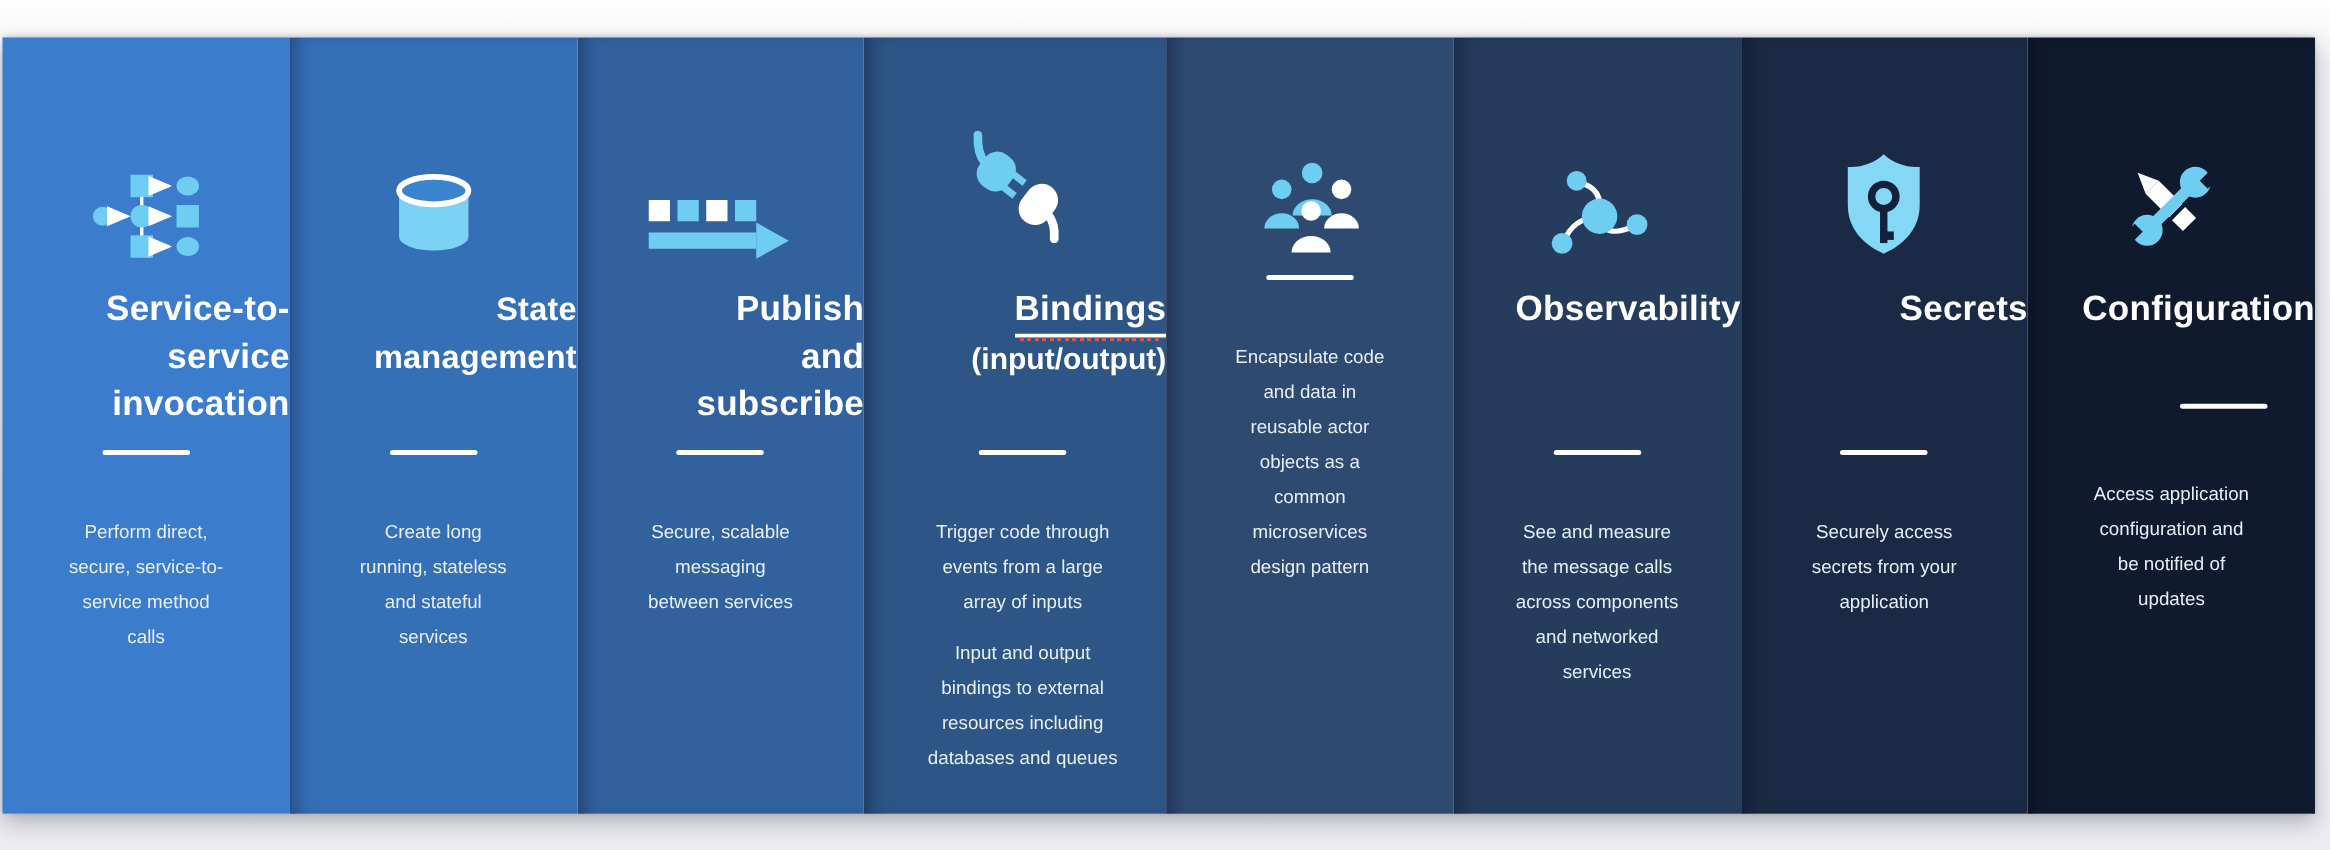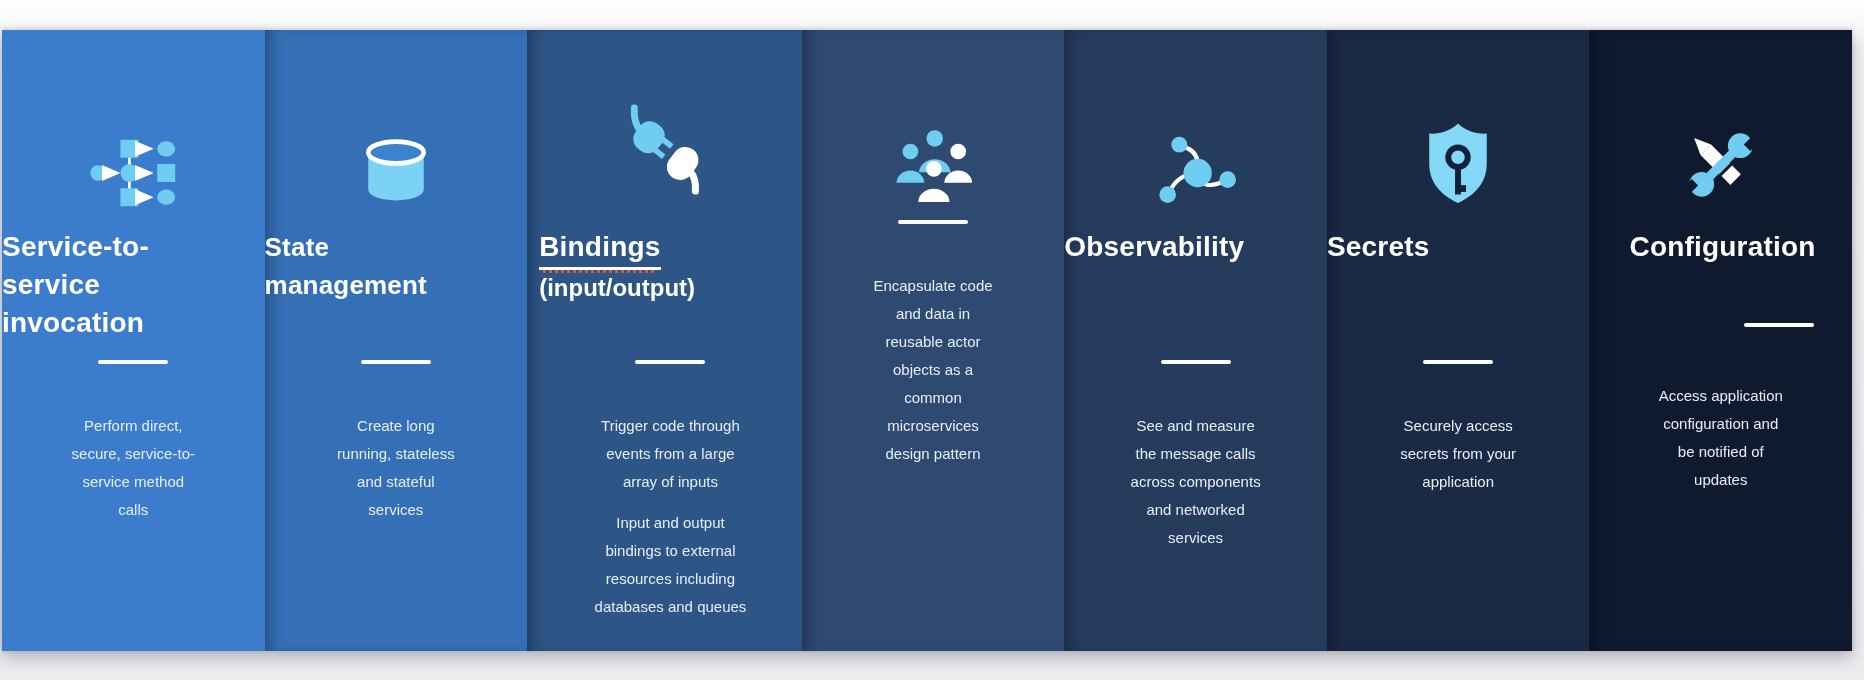--- a/index.html
+++ b/index.html
@@ -12,21 +12,21 @@
     background:linear-gradient(180deg,#ffffff 0%,#f2f2f4 8%,#ededf0 100%);}
   .cards{
     position:absolute;left:2px;top:30px;width:1850px;height:621px;
     display:flex;
     box-shadow:0 7px 16px rgba(40,45,60,.30), 0 -1px 4px rgba(40,45,60,.18);
   }
   .card{flex:1 1 0;position:relative;color:#fff;overflow:hidden;}
   .card + .card{box-shadow:inset 12px 0 16px -9px rgba(0,5,20,.40);}
   .icon-zone{height:190px;display:flex;align-items:flex-end;justify-content:center;
     padding-bottom:12px;box-sizing:border-box;}
-  .title-zone{height:140px;box-sizing:border-box;padding-top:8px;text-align:left;}
+  .title-zone{height:140px;box-sizing:border-box;padding-top:8px;text-align:right;}
   .card-configuration .title-zone{height:103px;margin-left:40px;}
   .title{margin:0;font-size:28px;font-weight:700;line-height:38px;white-space:pre-line;letter-spacing:.2px;}
   .card-state .title{font-size:26px;}
   .subtitle{font-size:24px;font-weight:700;line-height:36px;}
   .divider{width:70px;height:4px;border-radius:2px;background:#fff;margin:0 auto;}
   .card-configuration .divider{margin:0 38px 0 auto;}
   .desc-zone{margin-top:48px;text-align:center;}
   .card-configuration .desc-zone{margin-top:55px;}
   .desc{margin:0;padding:0 6px;font-size:15px;line-height:28px;color:#e7eef6;white-space:pre-line;}
   .desc + .desc{margin-top:13px;}
@@ -90,20 +90,43 @@
       </div>
       <div class="divider"></div>
       <div class="desc-zone">
         <p class="desc">Create long
 running, stateless
 and stateful
 services</p>
       </div>
     </section>
 
+    <section class="card card-pubsub" style="background-color: rgb(49, 98, 158);">
+      <div class="icon-zone">
+        <svg width="118" height="50" viewBox="0 0 118 50">
+          <rect x="2" y="2" width="17" height="17" fill="#ffffff"></rect>
+          <rect x="25" y="2" width="17" height="17" fill="#6fcdf2"></rect>
+          <rect x="48" y="2" width="17" height="17" fill="#ffffff"></rect>
+          <rect x="71" y="2" width="17" height="17" fill="#6fcdf2"></rect>
+          <rect x="2" y="28" width="86" height="13" fill="#6fcdf2"></rect>
+          <polygon points="88,20 114,34.5 88,49" fill="#6fcdf2"></polygon>
+        </svg>
+      </div>
+      <div class="title-zone">
+        <h2 class="title">Publish
+and
+subscribe</h2>
+      </div>
+      <div class="divider"></div>
+      <div class="desc-zone">
+        <p class="desc">Secure, scalable
+messaging
+between services</p>
+      </div>
+    </section>
 
     <section class="card card-bindings" style="background-color: rgb(45, 85, 134); padding-left: 12px;">
       <div class="icon-zone">
         <svg width="124" height="108" viewBox="-6 -8 132 124" style="overflow:visible">
           <g transform="rotate(38 58 52)">
             <path d="M-4,36 Q6,50 17,52" stroke="#6fcdf2" stroke-width="8" fill="none" stroke-linecap="round"></path>
             <rect x="14" y="34" width="32" height="36" rx="14" fill="#6fcdf2"></rect>
             <rect x="44" y="41" width="13" height="6.5" fill="#6fcdf2"></rect>
             <rect x="44" y="56" width="13" height="6.5" fill="#6fcdf2"></rect>
             <rect x="64" y="32" width="30" height="40" rx="15" fill="#ffffff"></rect>

